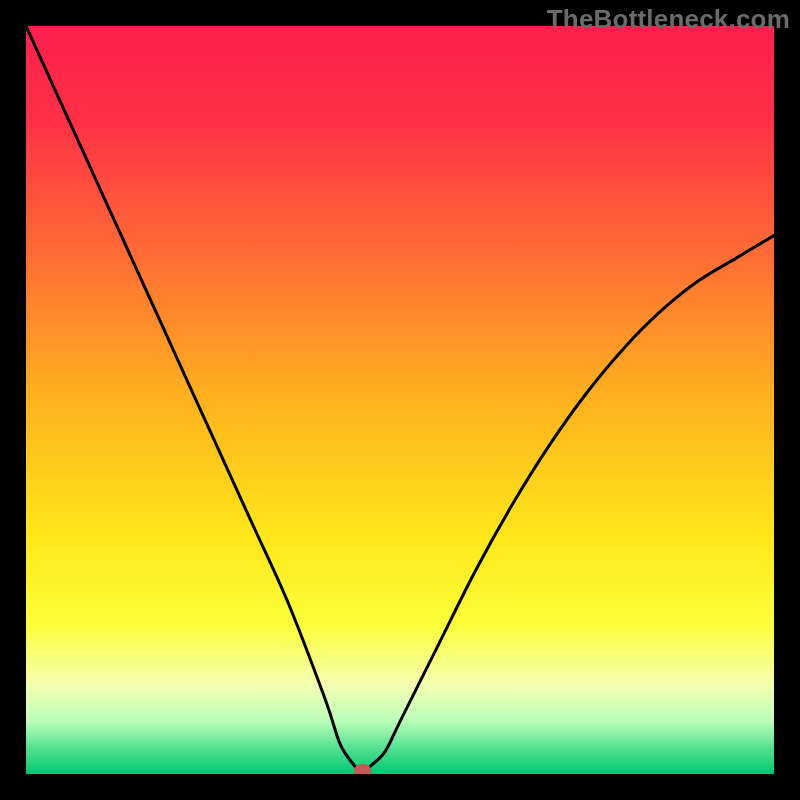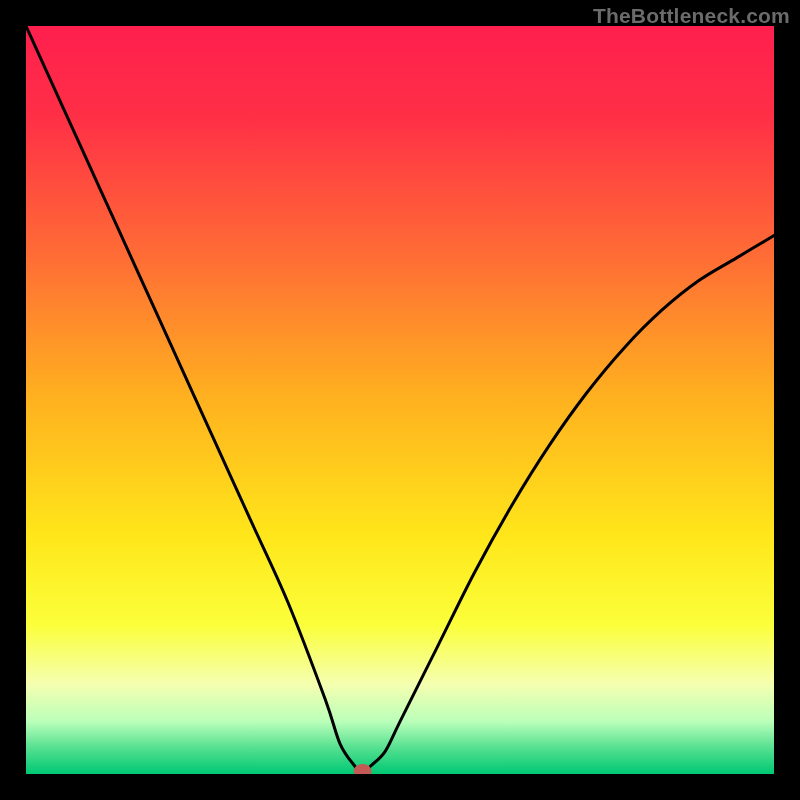--- a/index.html
+++ b/index.html
@@ -15,21 +15,21 @@
     position: relative;
     width: 800px;
     height: 800px;
     background: #000;
   }
   .watermark {
     position: absolute;
     top: 4px;
     right: 10px;
     color: #6b6b6b;
-    font-size: 21px;
+    font-size: 26px;
     font-weight: 600;
     letter-spacing: 0.2px;
     z-index: 10;
   }
   .plot-outer {
     position: absolute;
     left: 26px;
     top: 26px;
     width: 748px;
     height: 748px;

